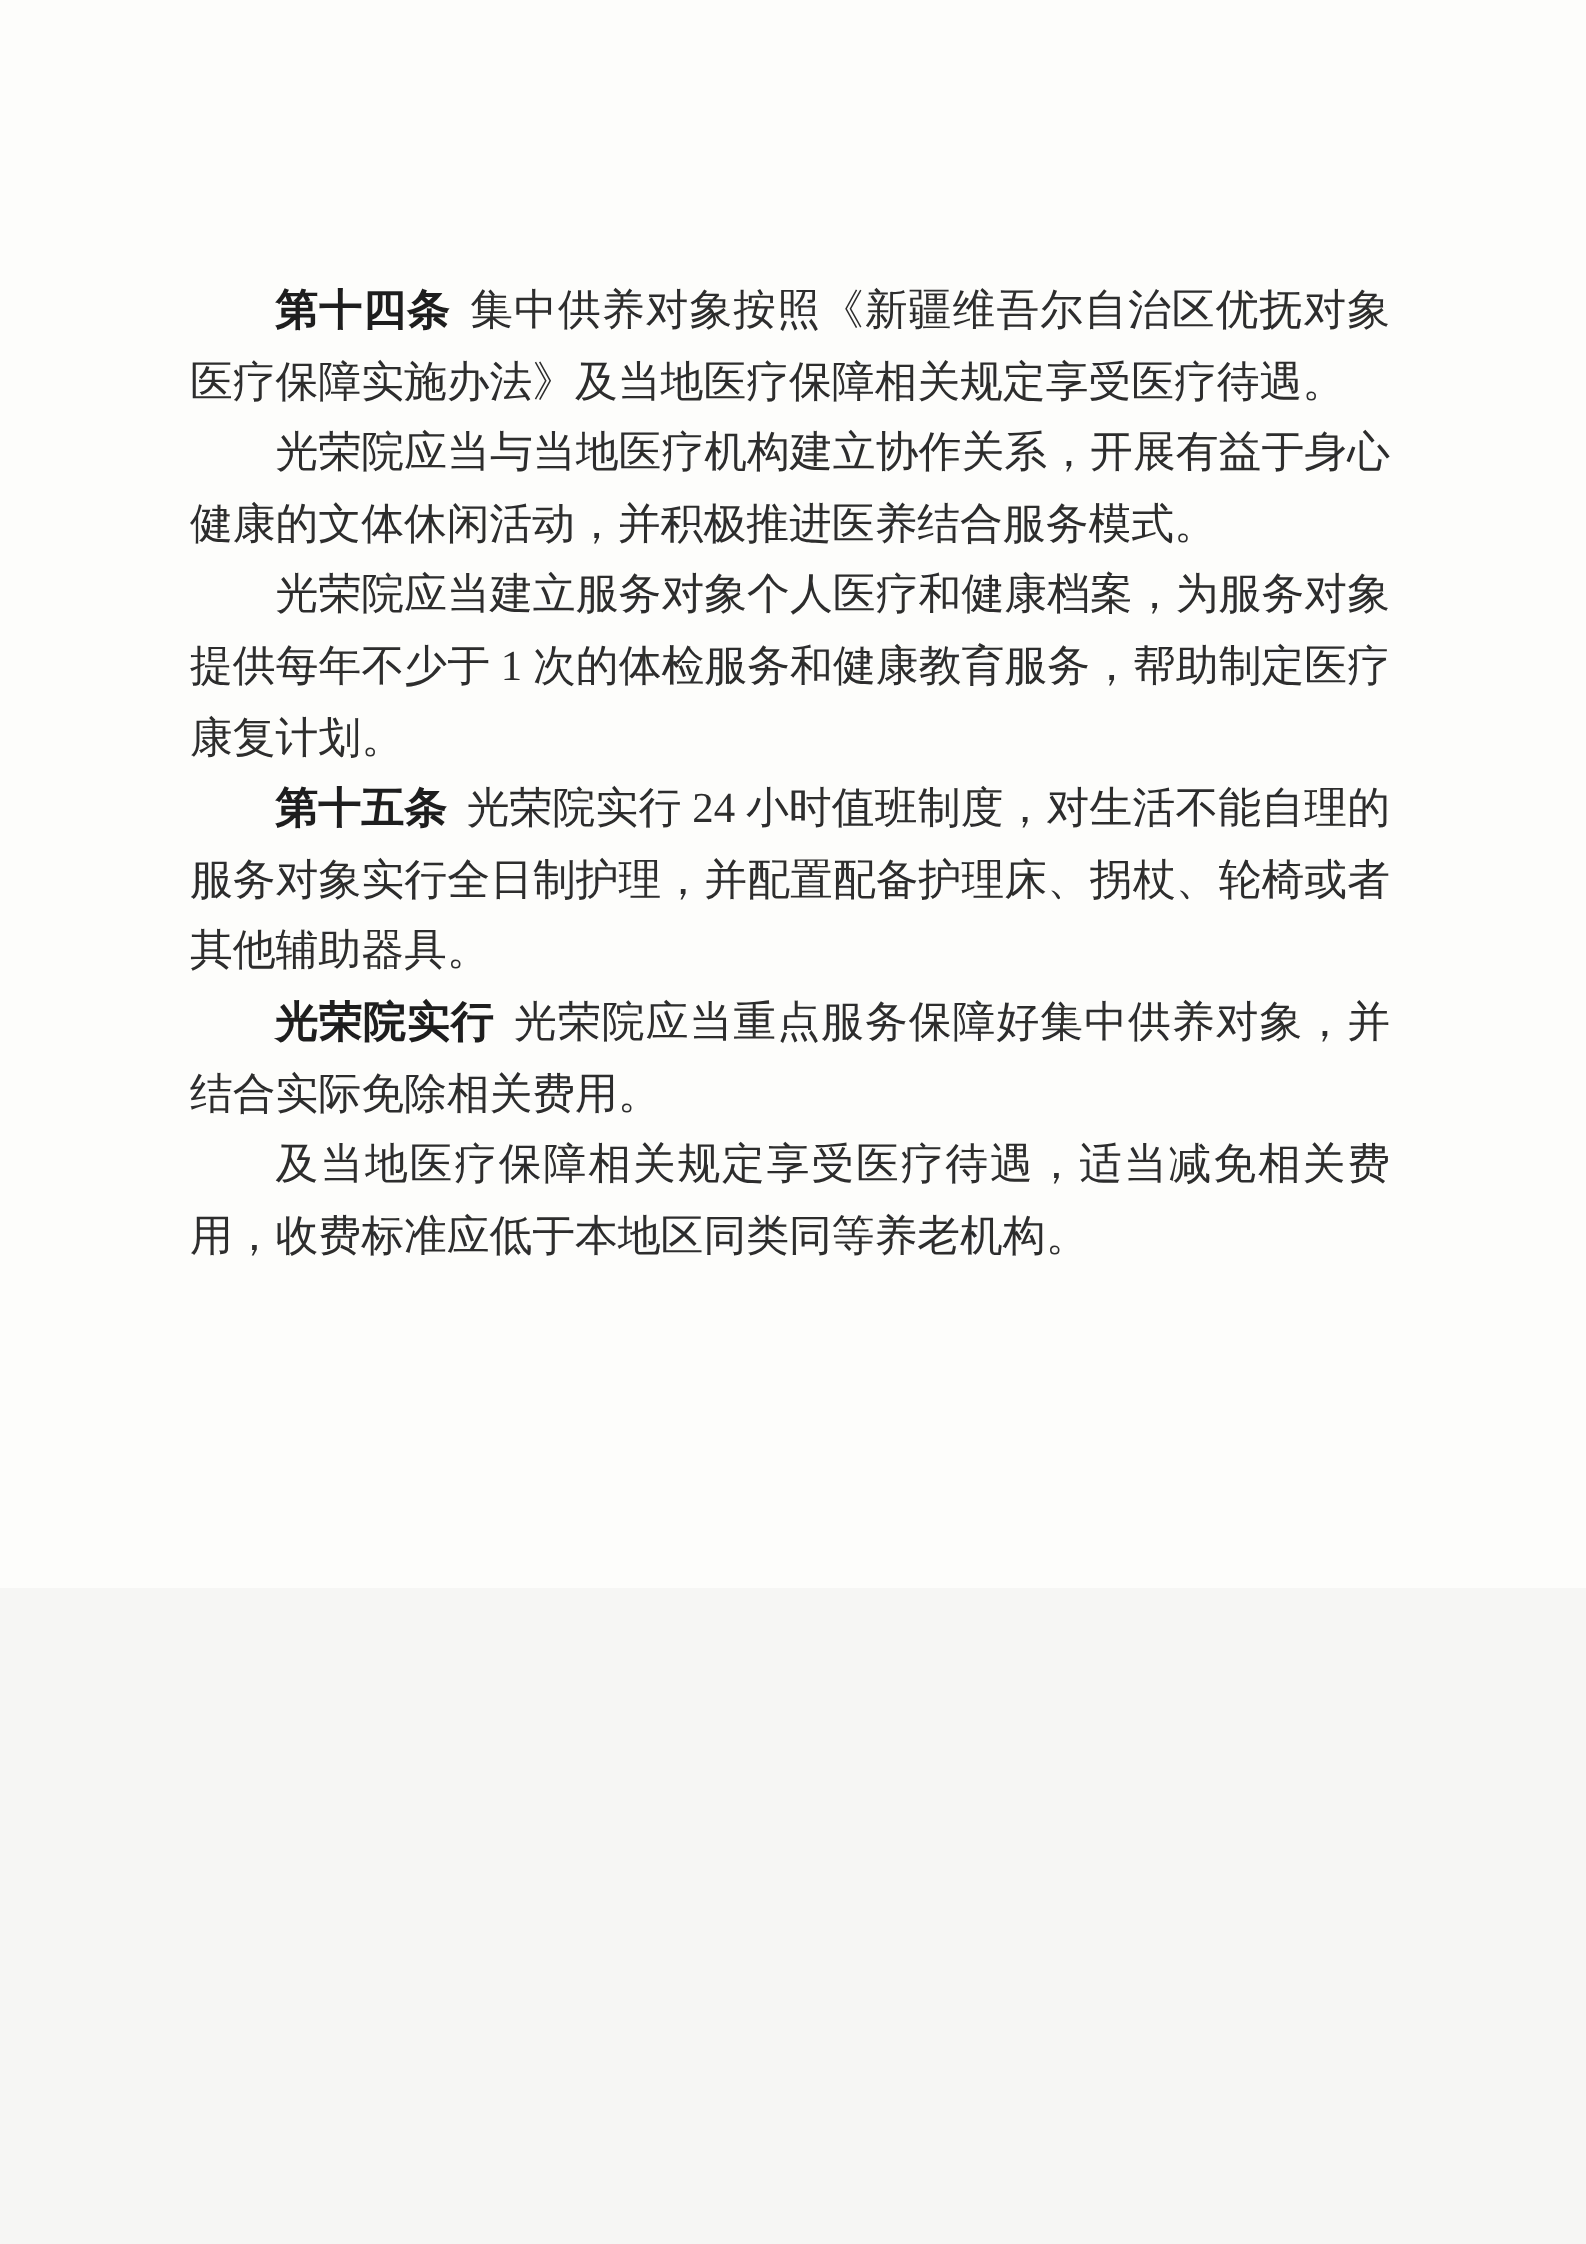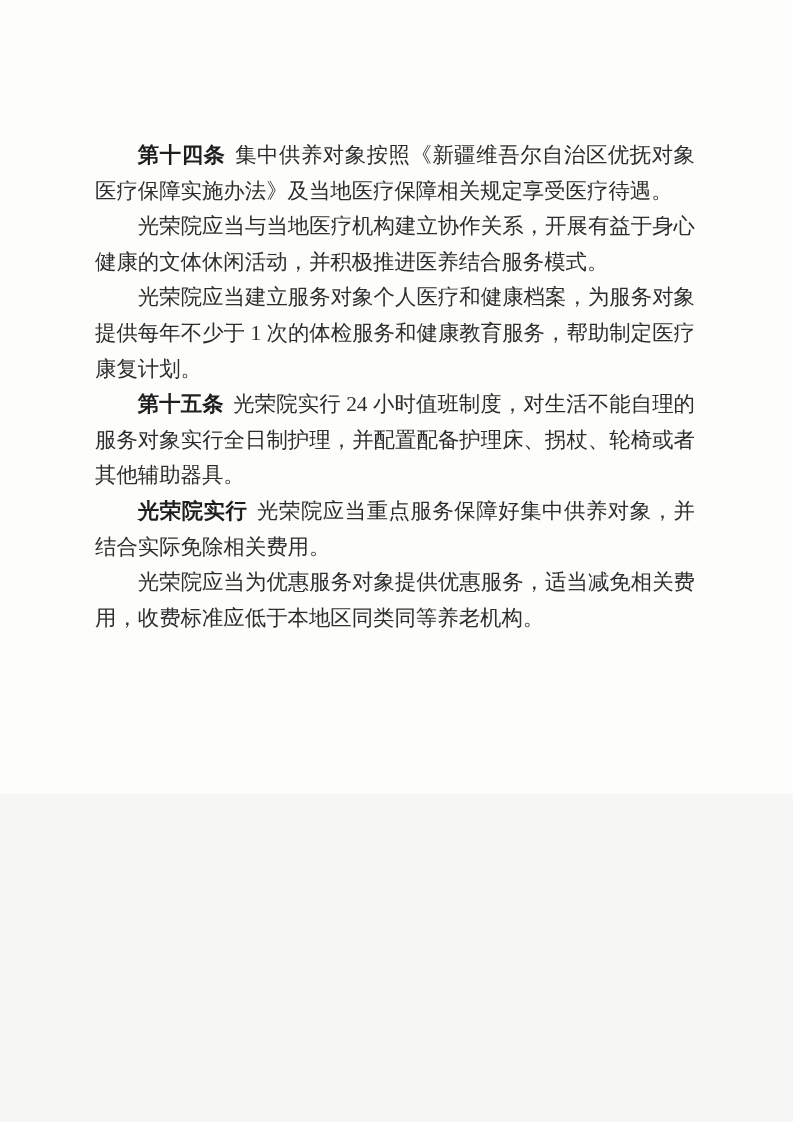--- a/index.html
+++ b/index.html
@@ -69,18 +69,18 @@
 
     <p class="para"><span class="article"></span><span class="para-text">光荣院应当建立服务对象个人医疗和健康档案，为服务对象提供每年不少于 1 次的体检服务和健康教育服务，帮助制定医疗康复计划。</span></p>
 
     <p class="para"><span class="article">第十五条</span><span class="para-text">光荣院实行 24 小时值班制度，对生活不能自理的服务对象实行全日制护理，并配置配备护理床、拐杖、轮椅或者其他辅助器具。</span></p>
 
 
 
 
     <p class="para"><span class="article">光荣院实行</span><span class="para-text">光荣院应当重点服务保障好集中供养对象，并结合实际免除相关费用。</span></p>
 
-    <p class="para"><span class="article"></span><span class="para-text">光荣院应当为优惠服务对象提供优惠服务，适当减免相关费用，收费标准应低于本地区同类同等养老机构。</span></p>
+    <p class="para"><span class="article"></span><span class="para-text">及当地医疗保障相关规定享受医疗待遇，适当减免相关费用，收费标准应低于本地区同类同等养老机构。</span></p>
 
   </section>
 
   <div class="footer-pagenum">— 7 —</div>
 </main>
 
 </body></html>

